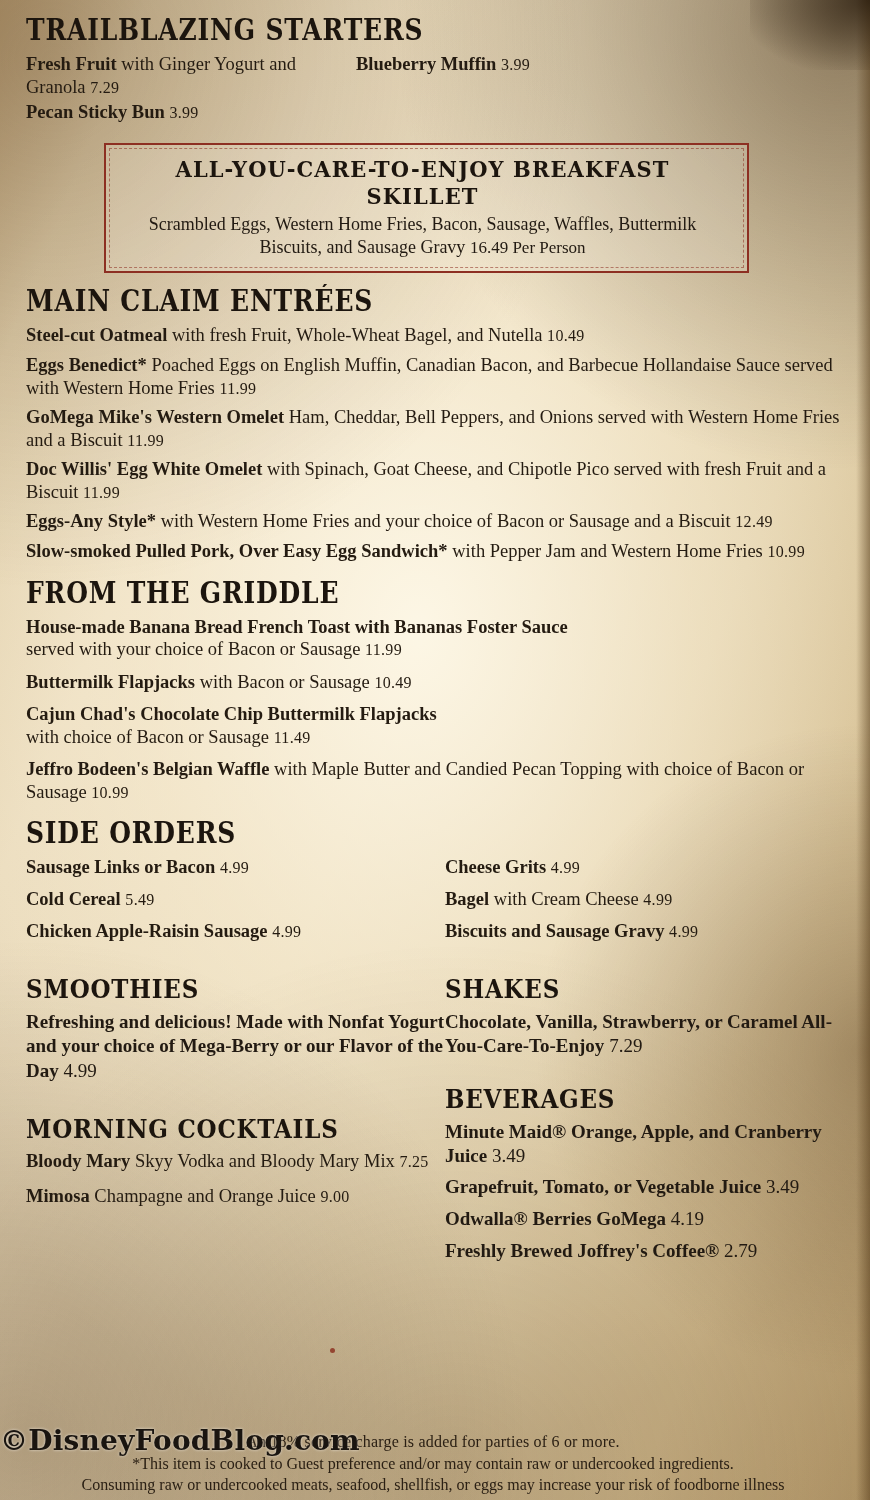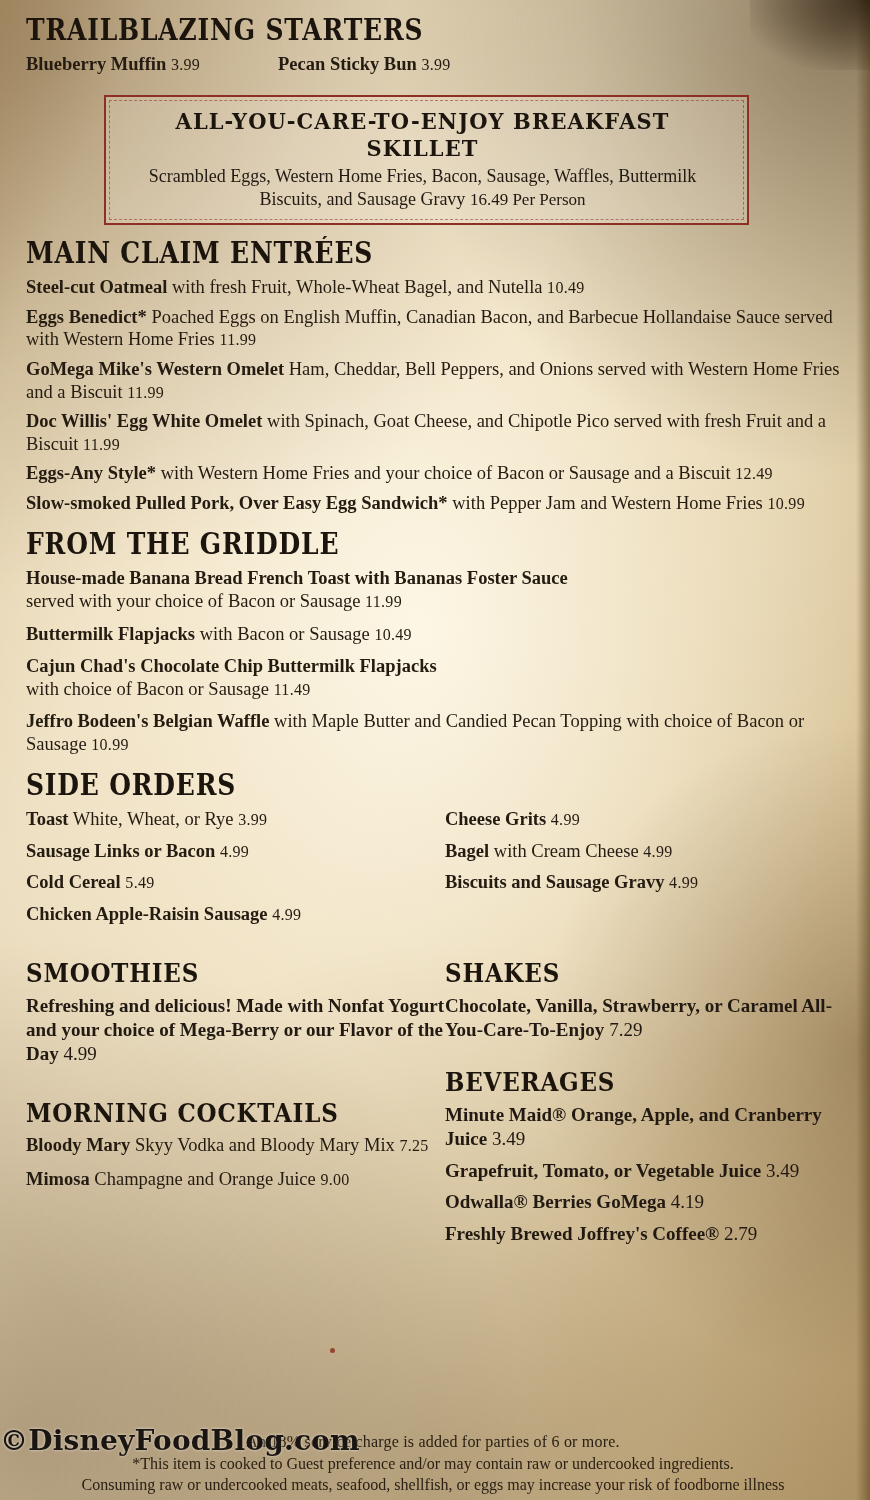--- a/index.html
+++ b/index.html
@@ -209,20 +209,25 @@
   <div class="grain"></div>
   <div class="edge-right"></div>
   <div class="corner-dark"></div>
   <div class="ink-dot" style="left:330px; top:1348px;"></div>
 
   <div class="content">
 
     <div class="block starters">
       <h2 class="section-title">TRAILBLAZING STARTERS</h2>
       <div class="starters-row">
+        <div class="item starter-1">
+          <span class="name">Fresh Fruit</span>
+          <span class="desc">with Ginger Yogurt and Granola</span>
+          <span class="price">7.29</span>
+        </div>
         <div class="item starter-2">
           <span class="name">Blueberry Muffin</span>
           <span class="price">3.99</span>
         </div>
         <div class="item starter-3">
           <span class="name">Pecan Sticky Bun</span>
           <span class="price">3.99</span>
         </div>
       </div>
     </div>
@@ -290,25 +295,20 @@
         <span class="name">Jeffro Bodeen's Belgian Waffle</span>
         <span class="desc">with Maple Butter and Candied Pecan Topping with choice of Bacon or Sausage</span>
         <span class="price">10.99</span>
       </div>
     </div>
 
     <div class="block sides mt14">
       <h2 class="section-title">SIDE ORDERS</h2>
       <div class="two-col">
         <div class="col-left">
-          <div class="item">
-            <span class="name">Toast</span>
-            <span class="desc">White, Wheat, or Rye</span>
-            <span class="price">3.99</span>
-          </div>
           <div class="item">
             <span class="name">Sausage Links or Bacon</span>
             <span class="price">4.99</span>
           </div>
           <div class="item">
             <span class="name">Cold Cereal</span>
             <span class="price">5.49</span>
           </div>
           <div class="item">
             <span class="name">Chicken Apple-Raisin Sausage</span>

